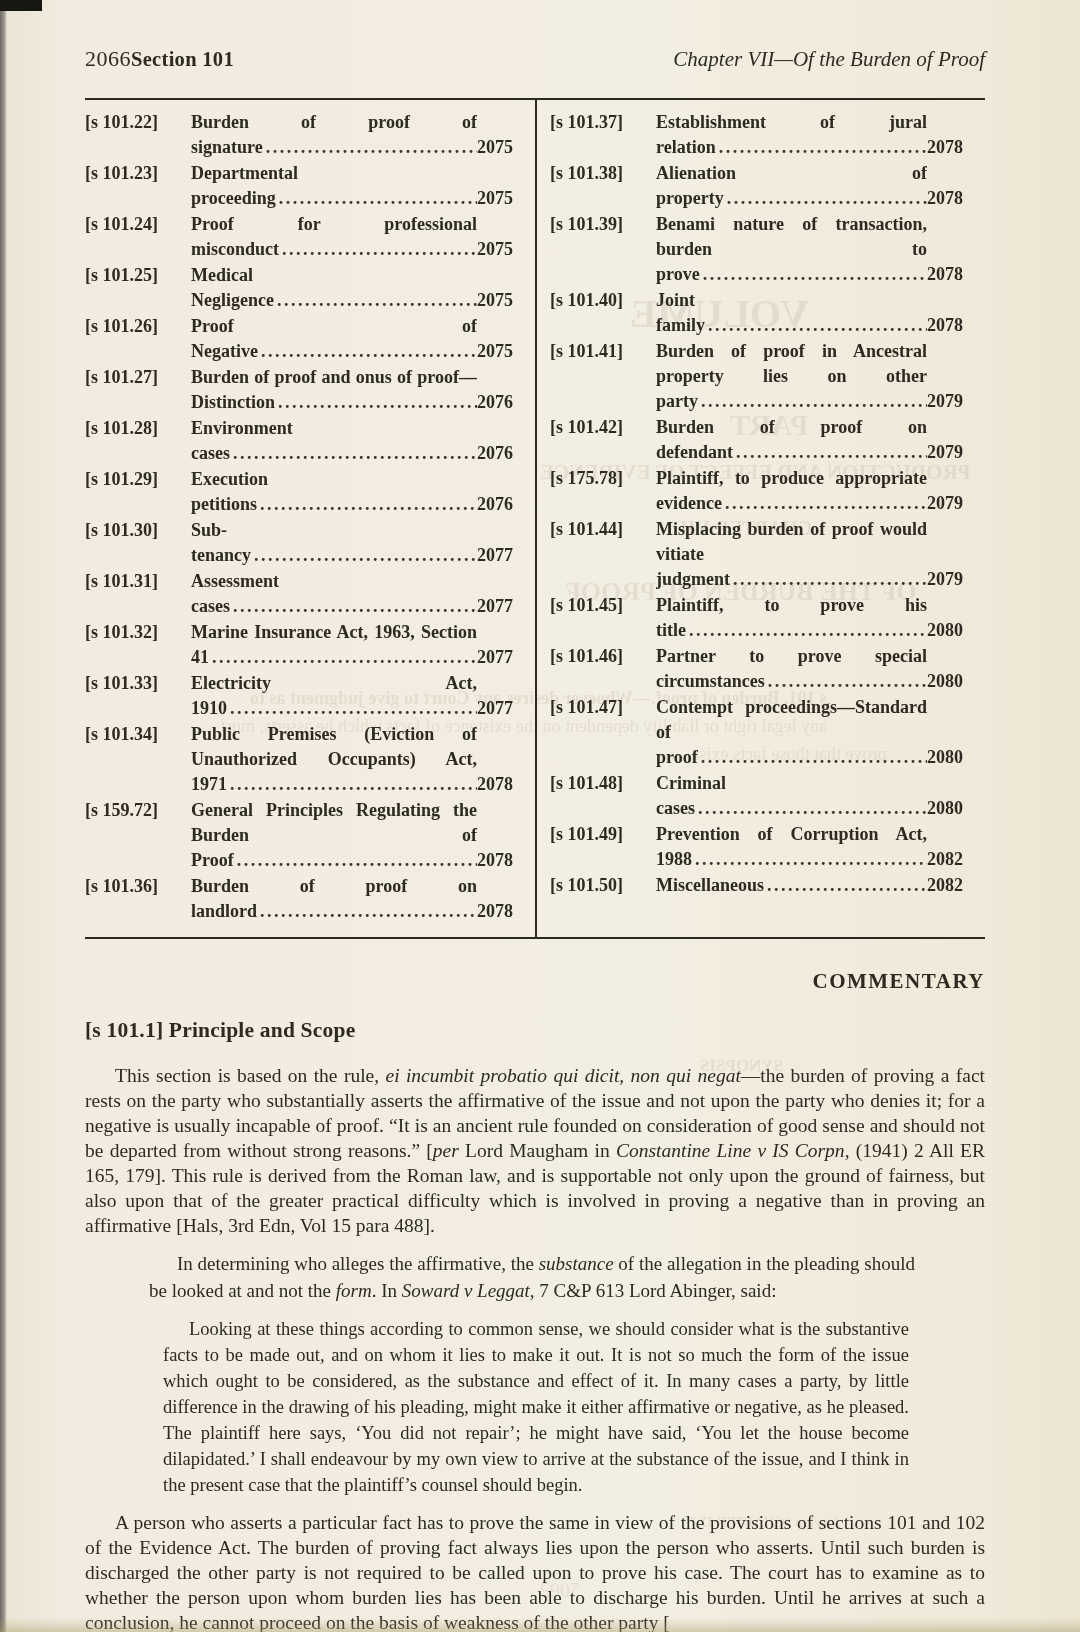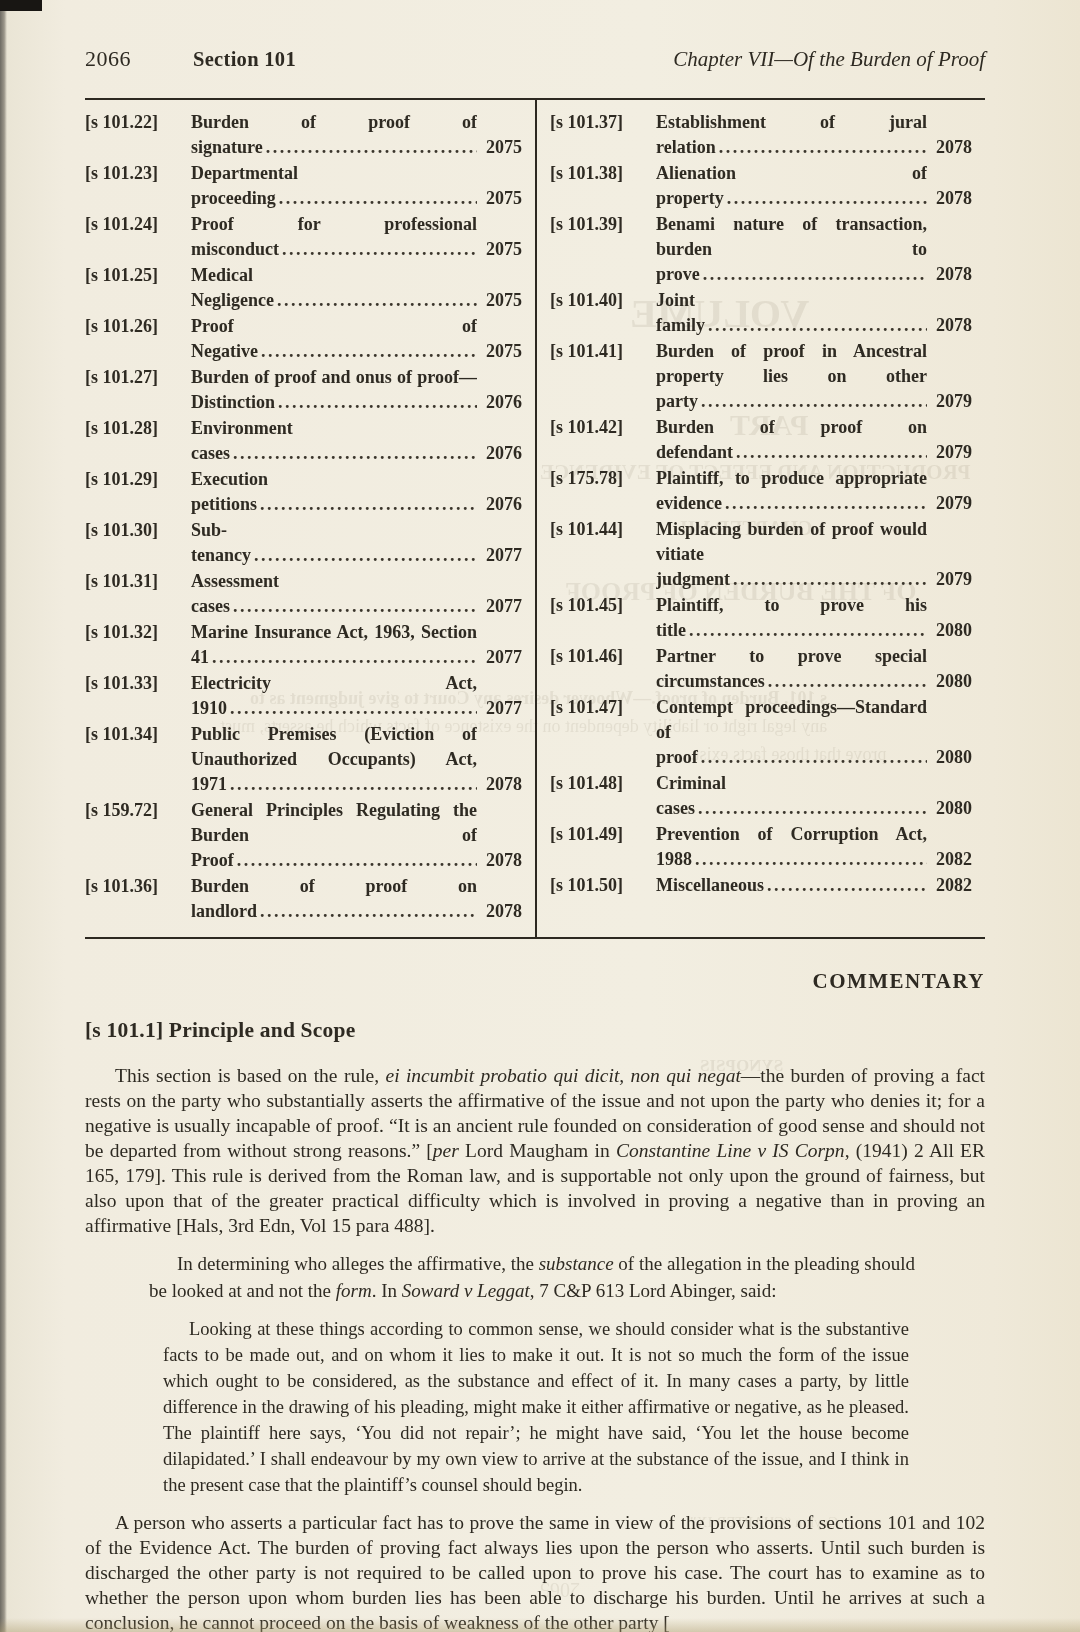--- a/index.html
+++ b/index.html
@@ -20,33 +20,33 @@
 
   #ghost-layer { position:absolute; inset:0; z-index:0; overflow:hidden; }
   .ghost { position:absolute; transform:scaleX(-1); opacity:.085; color:#4d4026; white-space:nowrap; }
   .ghost-xy { transform:rotate(180deg); }
 
   .page-content { position:relative; z-index:1; padding:46px 95px 0 85px; }
 
   
   .page-header { display:flex; align-items:baseline; margin-bottom:26px; }
   .folio { font-size:22px; letter-spacing:.5px; }
-  .running-section { font-weight:bold; font-size:20.5px; margin-left:62px; letter-spacing:.3px; }
+  .running-section { font-weight:bold; font-size:20.5px; letter-spacing:.3px; }
   .running-chapter { margin-left:auto; font-style:italic; font-size:21px; }
 
   
   .toc { display:flex; border-top:2px solid #2d2921; border-bottom:2px solid #2d2921; }
   .toc-col { width:50%; padding:9px 4px 12px 0;font-weight:bold; }
   .toc-col.right { border-left:2px solid #2d2921; padding-left:13px; }
   .toc-row { display:flex; align-items:flex-end; font-size:18px; line-height:25px; margin:1px 0; }
   .toc-label { width:106px; flex-shrink:0; align-self:flex-start; white-space:nowrap; }
   .toc-mid { flex:1; overflow:hidden; text-align:justify; }
   .toc-title::after { content:"..........................................................................";
     letter-spacing:2.5px; padding-left:3px; white-space:nowrap; color:#3a352b; }
-  .toc-page { width:54px; flex-shrink:0; text-align:center; }
+  .toc-page { width:54px; flex-shrink:0; text-align:left; }
 
   
   .commentary-heading { text-align:right; font-weight:bold; font-size:21px; letter-spacing:1.5px; margin:30px 0 24px; }
   .section-heading { font-weight:bold; font-size:21.5px; margin:0 0 20px; letter-spacing:.2px; }
   p.main { font-size:19.5px; line-height:25px; text-align:justify; text-indent:30px; }
   p.extract { font-size:19px; line-height:27px; text-align:justify; text-indent:28px;
     margin:12px 70px 10px 64px; }
   p.quote { font-size:18.5px; line-height:26px; text-align:justify; text-indent:26px;
     margin:12px 76px 12px 78px; }
   p.main.closing { margin-top:10px; }

